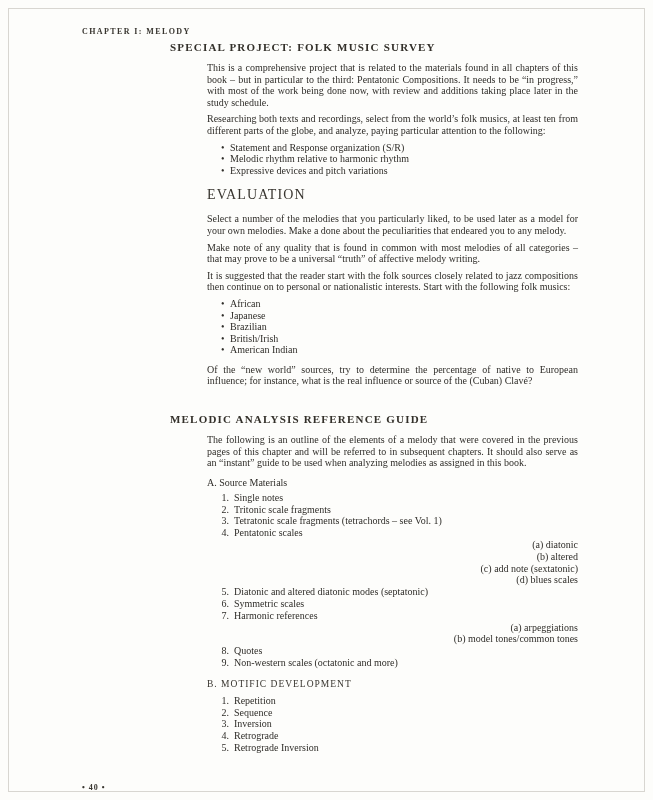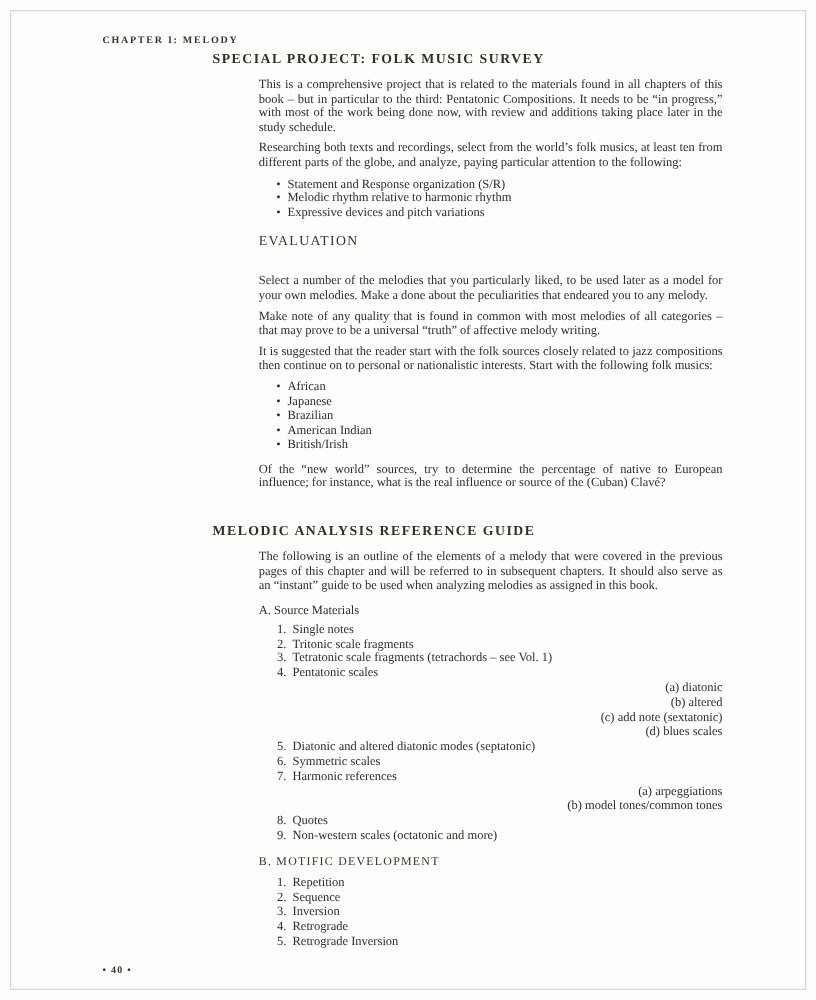--- a/index.html
+++ b/index.html
@@ -17,31 +17,31 @@
   .content { position:absolute; top:41px; left:170px; width:408px; }
   .section-title {
     font-size:11px; font-weight:bold; letter-spacing:1.2px;
     color:#33302a; margin:0 0 9px 0;
   }
   .body-block { margin-left:37px; }
   .para { font-size:10px; line-height:11.6px; text-align:justify; margin:0 0 5px 0; }
   .bullet-list { margin:1px 0 8px 14px; padding:0; list-style:none; }
   .bullet-item { position:relative; font-size:10px; line-height:11.6px; padding-left:9px; }
   .bullet-item::before { content:"•"; position:absolute; left:0; top:0; }
-  .sub-heading { font-size:11px; letter-spacing:1.1px; color:#38352f; margin:11px 0 20px 0; font-weight:normal; }
+  .sub-heading { font-size:14px; letter-spacing:1.1px; color:#38352f; margin:11px 0 10px 0; font-weight:normal; }
   .list-heading { font-size:10px; margin:8px 0 4px 0; font-weight:normal; }
   .caps-heading { font-size:9.5px; letter-spacing:1px; margin:10px 0 6px 0; font-weight:normal; color:#38352f; }
   .num-list { margin:0 0 4px 10px; }
   .num-item { display:flex; font-size:10px; line-height:11.8px; }
   .num { flex:none; width:12px; text-align:right; margin-right:5px; }
   .num-text { flex:1; }
   .sub-item { font-size:10px; line-height:11.8px; padding-left:3px;text-align:right; }
   .section-2 { margin-top:26px; }
   .page-number {
-    position:absolute; left:82px; bottom:20px;
+    position:absolute; left:82px; bottom:8px;
     font-size:8px; font-weight:bold; letter-spacing:1px; color:#38352f;
   }
 </style>
 </head>
 <body>
 
 <div class="page">
   <div class="frame"></div>
 
   <div class="chapter-header">CHAPTER I: MELODY</div>
@@ -60,22 +60,22 @@
         </ul>
 
         <h3 class="sub-heading">EVALUATION</h3>
         <p class="para">Select a number of the melodies that you particularly liked, to be used later as a model for your own melodies. Make a done about the peculiarities that endeared you to any melody.</p>
         <p class="para">Make note of any quality that is found in common with most melodies of all categories – that may prove to be a universal “truth” of affective melody writing.</p>
         <p class="para">It is suggested that the reader start with the folk sources closely related to jazz compositions then continue on to personal or nationalistic interests. Start with the following folk musics:</p>
         <ul class="bullet-list">
           <li class="bullet-item">African</li>
           <li class="bullet-item">Japanese</li>
           <li class="bullet-item">Brazilian</li>
+          <li class="bullet-item">British/Irish</li>
           <li class="bullet-item">American Indian</li>
-          <li class="bullet-item">British/Irish</li>
         </ul>
         <p class="para">Of the “new world” sources, try to determine the percentage of native to European influence; for instance, what is the real influence or source of the (Cuban) Clavé?</p>
       </div>
     </section>
 
     <section class="section-2">
       <h2 class="section-title">MELODIC ANALYSIS REFERENCE GUIDE</h2>
       <div class="body-block">
         <p class="para">The following is an outline of the elements of a melody that were covered in the previous pages of this chapter and will be referred to in subsequent chapters. It should also serve as an “instant” guide to be used when analyzing melodies as assigned in this book.</p>
 

